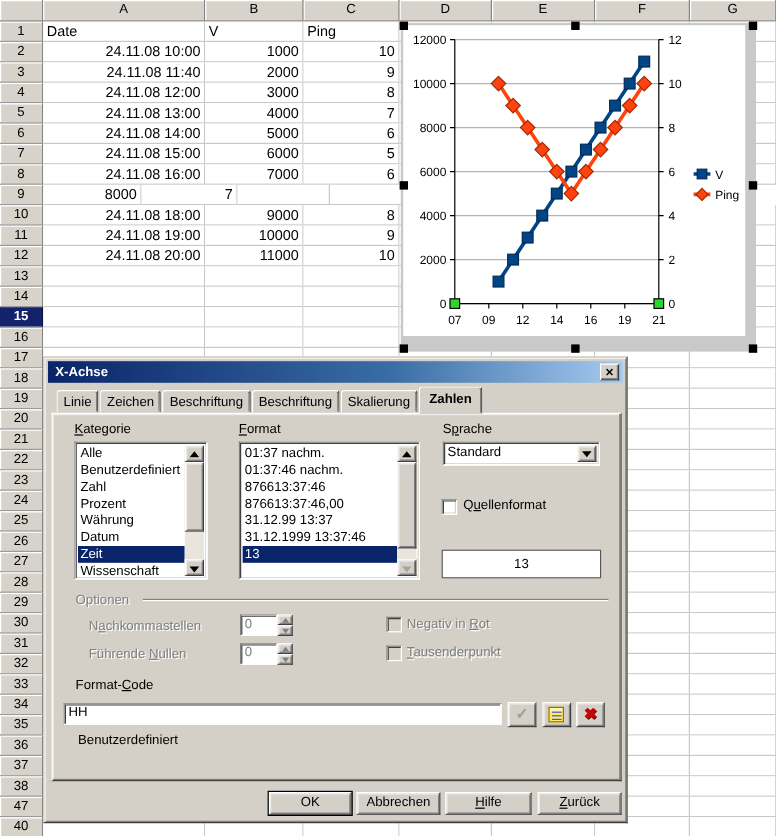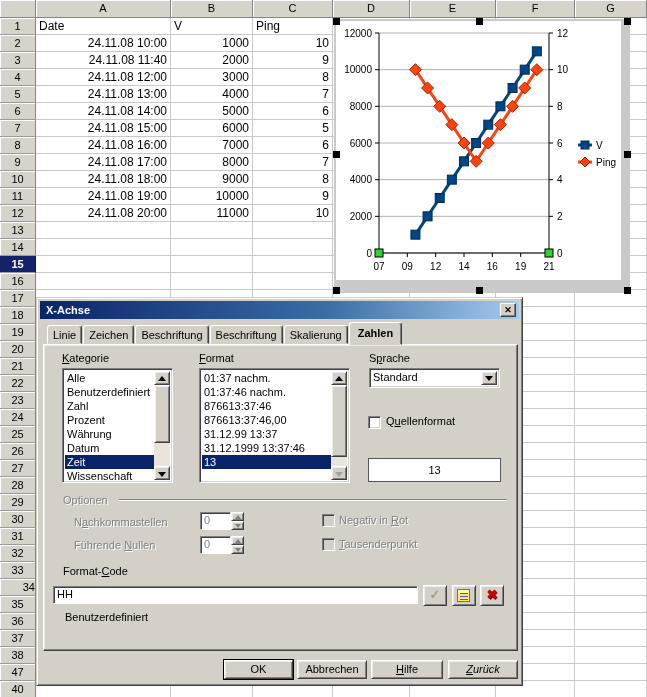--- a/index.html
+++ b/index.html
@@ -215,21 +215,20 @@
       <div class="cell num" style="width: 135px; height: 17px;">24.11.08 16:00</div>
       <div class="cell num" style="width: 82px; height: 17px;">7000</div>
       <div class="cell num" style="width: 80px; height: 17px;">6</div>
       <div class="cell" style="width: 77px; height: 17px;"></div>
       <div class="cell" style="width: 86px; height: 17px;"></div>
       <div class="cell" style="width: 79px; height: 17px;"></div>
       <div class="cell" style="width: 72px; height: 17px;"></div>
     </div>
     <div class="srow">
       <div class="rowhdr" style="height: 17px;">9</div>
-      <div class="cell num" style="width: 135px; height: 17px;">24.11.08 17:00</div>
       <div class="cell num" style="width: 82px; height: 17px;">8000</div>
       <div class="cell num" style="width: 80px; height: 17px;">7</div>
       <div class="cell" style="width: 77px; height: 17px;"></div>
       <div class="cell" style="width: 86px; height: 17px;"></div>
       <div class="cell" style="width: 79px; height: 17px;"></div>
       <div class="cell" style="width: 72px; height: 17px;"></div>
     </div>
     <div class="srow">
       <div class="rowhdr" style="height: 17px;">10</div>
       <div class="cell num" style="width: 135px; height: 17px;">24.11.08 18:00</div>
@@ -464,21 +463,21 @@
       <div class="rowhdr" style="height: 17px;">33</div>
       <div class="cell" style="width: 135px; height: 17px;"></div>
       <div class="cell" style="width: 82px; height: 17px;"></div>
       <div class="cell" style="width: 80px; height: 17px;"></div>
       <div class="cell" style="width: 77px; height: 17px;"></div>
       <div class="cell" style="width: 86px; height: 17px;"></div>
       <div class="cell" style="width: 79px; height: 17px;"></div>
       <div class="cell" style="width: 72px; height: 17px;"></div>
     </div>
     <div class="srow">
-      <div class="rowhdr" style="height: 17px; text-align: right;">34</div>
+      <div class="rowhdr" style="height: 17px;">34</div>
       <div class="cell" style="width: 135px; height: 17px;"></div>
       <div class="cell" style="width: 82px; height: 17px;"></div>
       <div class="cell" style="width: 80px; height: 17px;"></div>
       <div class="cell" style="width: 77px; height: 17px;"></div>
       <div class="cell" style="width: 86px; height: 17px;"></div>
       <div class="cell" style="width: 79px; height: 17px;"></div>
       <div class="cell" style="width: 72px; height: 17px;"></div>
     </div>
     <div class="srow">
       <div class="rowhdr" style="height: 17px;">35</div>
@@ -755,15 +754,15 @@
       <span class="note-icon"></span>
     </div>
   <div class="mini-btn raised" style="left:443px;top:287px"><span class="x-glyph">✖</span></div>
 
   <div class="dlabel" style="left:28px;top:313px">Benutzerdefiniert</div>
 
   <div id="dlg-buttons">
       <div class="win-btn default" style="left: 187px; top: 362px; width: 69px;">OK</div>
       <div class="win-btn" style="left: 260px; top: 362px; width: 70px;">Abbrechen</div>
       <div class="win-btn" style="left: 334px; top: 362px; width: 72px;"><u>H</u>ilfe</div>
-      <div class="win-btn" style="left: 411px; top: 362px; width: 70px; font-style: italic;"><u>Z</u>urück</div>
+      <div class="win-btn" style="left: 411px; top: 362px; width: 70px;"><u>Z</u>urück</div>
     </div>
 </div>
 
 </body></html>

